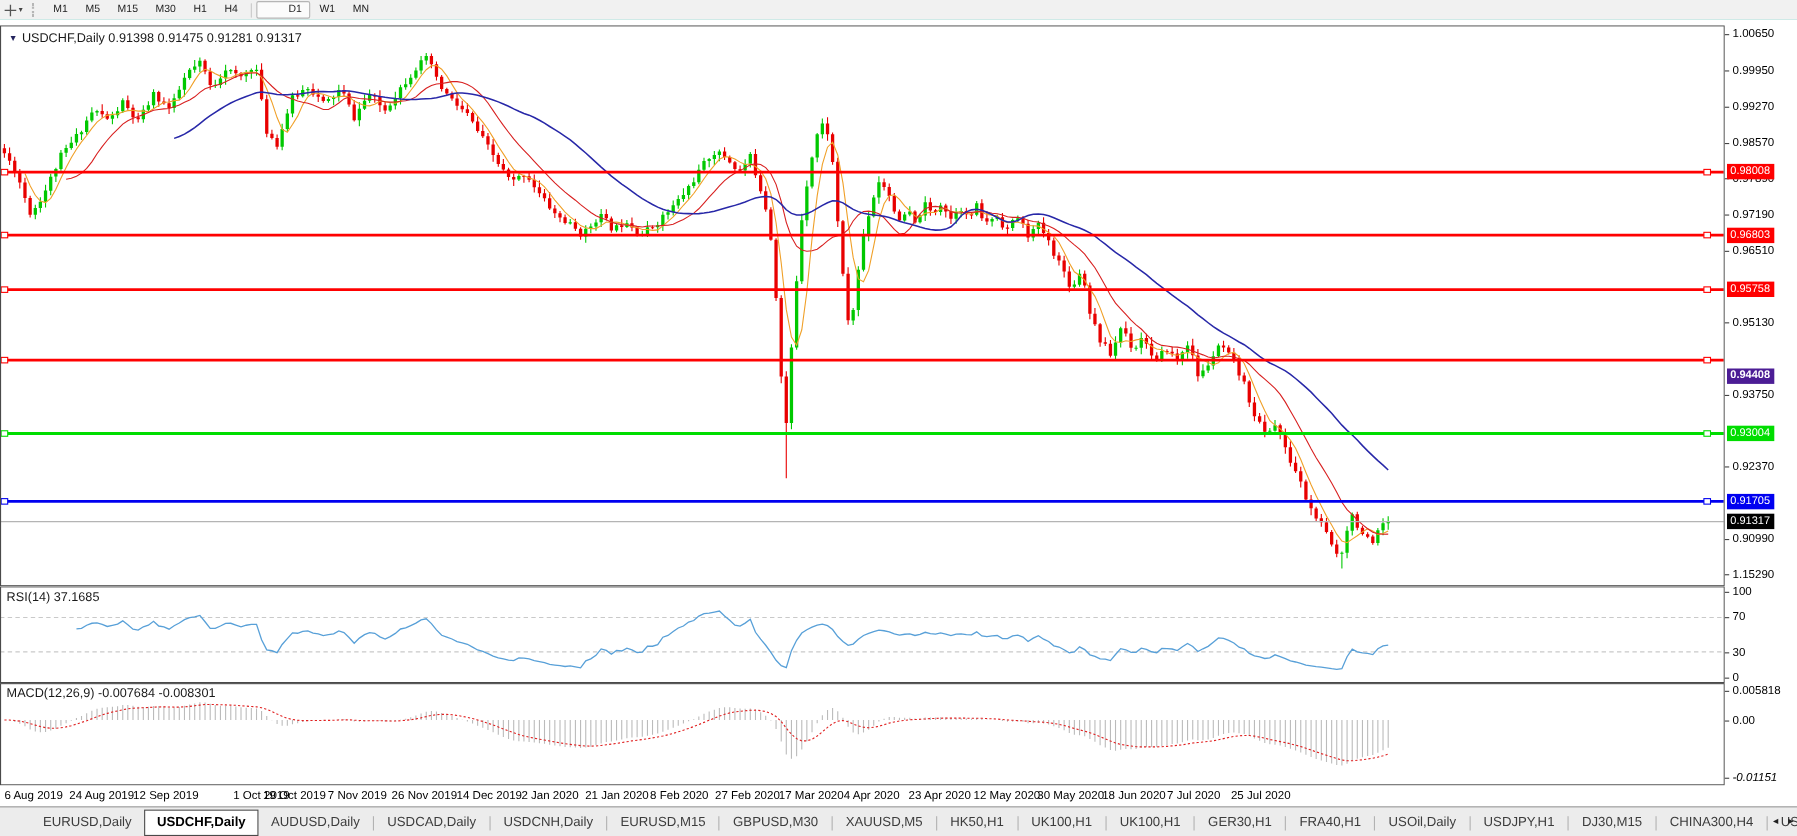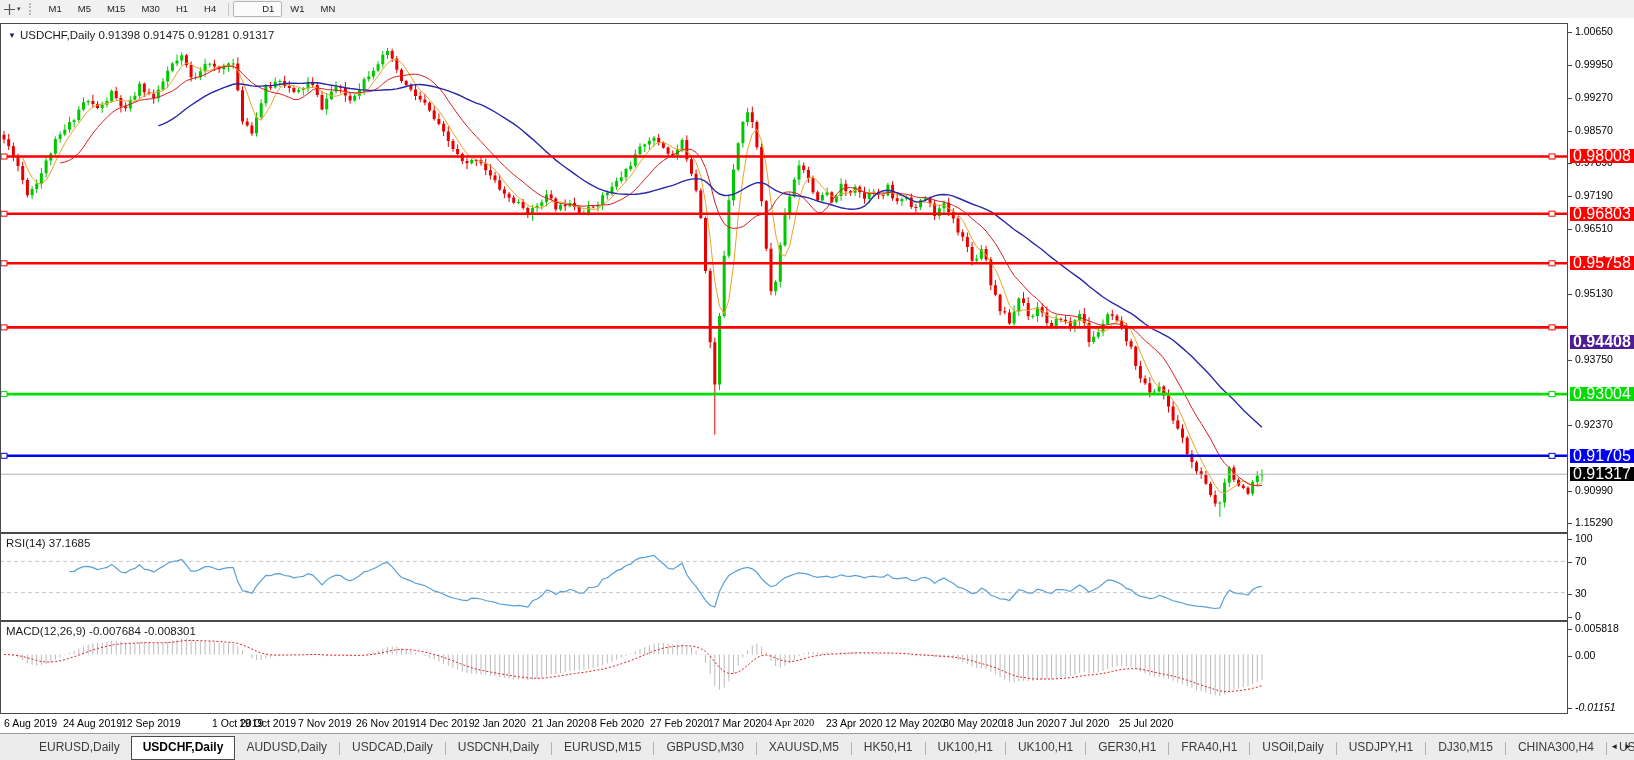--- a/index.html
+++ b/index.html
@@ -22,21 +22,21 @@
   .panel-label{position:absolute;font-size:11.5px;color:#1a1a1a;z-index:5;white-space:nowrap;}
   #price-title{left:8px;top:11px;}
   #rsi-label{left:6px;top:519px;}
   #macd-label{left:6px;top:607px;}
   .chart-caret{font-size:8px;color:#24245e;margin-right:4px;vertical-align:1px;}
   
   #axis-col{position:absolute;left:1568px;top:5px;width:66px;height:691px;}
   .tick{position:absolute;left:0;font-size:10.5px;color:#000;white-space:nowrap;}
   .tick::before{content:"";display:inline-block;width:4px;height:1px;background:#444;
     vertical-align:middle;margin-right:3px;}
-  .plabel{position:absolute;left:2px;font-size:16px;color:#fff;padding:1px 4px 1px 3px;
+  .plabel{position:absolute;left:2px;font-size:10px;color:#fff;padding:1px 4px 1px 3px;
     white-space:nowrap;line-height:12px;}
   
   #date-axis{position:absolute;left:0;top:696px;width:1568px;height:19px;}
   .dlabel{position:absolute;top:3px;font-size:10.5px;color:#000;white-space:nowrap;}
   
   .tabbar{position:absolute;left:0;top:733px;width:1634px;height:27px;background:#ececec;
     border-top:1px solid #9a9a9a;display:flex;align-items:flex-end;padding-left:28px;box-sizing:border-box;
     overflow:hidden;}
   .tab{font-size:12px;color:#3c3c3c;padding:4px 11px 6px;white-space:nowrap;}
   .tab.active{background:#fff;border:1px solid #4a4a4a;color:#000;font-weight:700;
@@ -151,21 +151,21 @@
       <div class="dlabel" style="left: 180px; margin-left: 32px;">1 Oct 2019</div>
       <div class="dlabel" style="left: 239px;">19 Oct 2019</div>
       <div class="dlabel" style="left: 298px;">7 Nov 2019</div>
       <div class="dlabel" style="left: 356px;">26 Nov 2019</div>
       <div class="dlabel" style="left: 415px;">14 Dec 2019</div>
       <div class="dlabel" style="left: 474px;">2 Jan 2020</div>
       <div class="dlabel" style="left: 532px;">21 Jan 2020</div>
       <div class="dlabel" style="left: 591px;">8 Feb 2020</div>
       <div class="dlabel" style="left: 650px;">27 Feb 2020</div>
       <div class="dlabel" style="left: 708px;">17 Mar 2020</div>
-      <div class="dlabel" style="left: 767px; font-family: Liberation Serif, serif;">4 Apr 2020</div>
+      <div class="dlabel" style="left: 767px;">4 Apr 2020</div>
       <div class="dlabel" style="left: 826px;">23 Apr 2020</div>
       <div class="dlabel" style="left: 885px;">12 May 2020</div>
       <div class="dlabel" style="left: 943px;">30 May 2020</div>
       <div class="dlabel" style="left: 1002px;">18 Jun 2020</div>
       <div class="dlabel" style="left: 1061px;">7 Jul 2020</div>
       <div class="dlabel" style="left: 1119px;">25 Jul 2020</div>
     </div>
 </div>
 
 <div class="tabbar">

